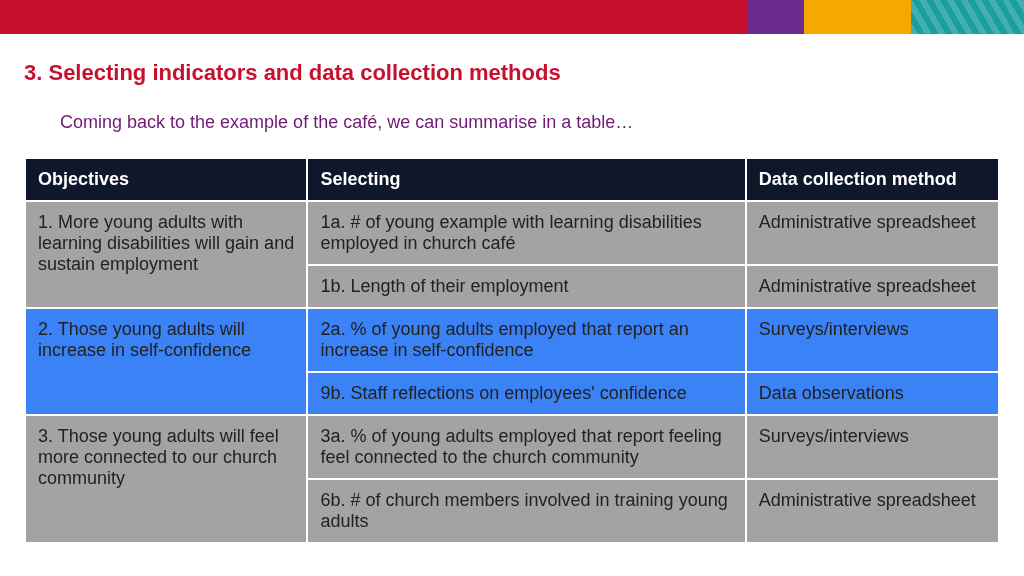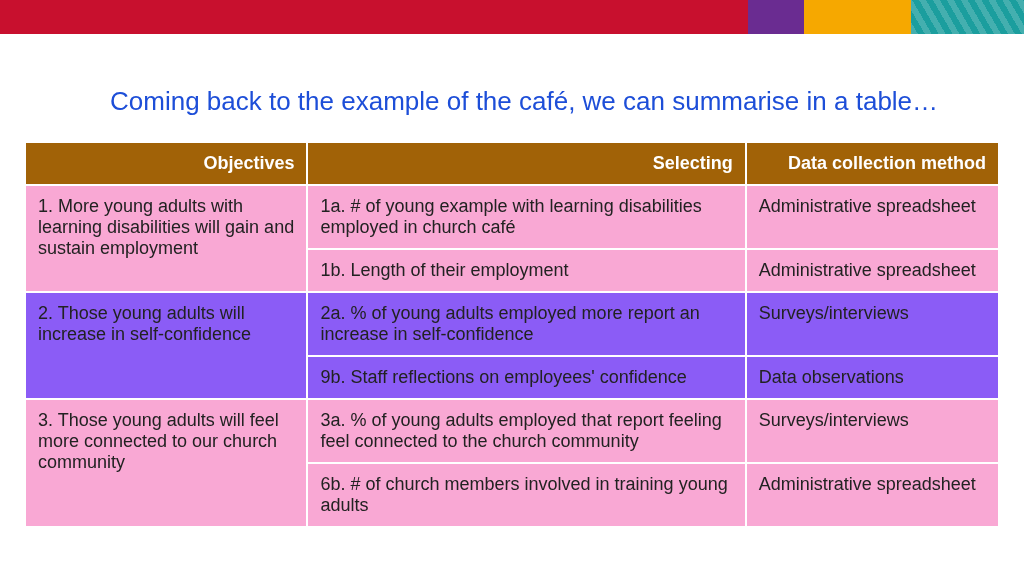--- a/index.html
+++ b/index.html
@@ -5,41 +5,42 @@
   * { box-sizing: border-box; margin: 0; padding: 0; }
   html, body { width: 1024px; height: 576px; font-family: Arial, Helvetica, sans-serif; background: #fff; }
   .top-band { width: 100%; height: 34px; display: flex; }
   .band-red { background: #c8102e; flex: 7.3; }
   .band-purple { background: #6a2c91; flex: 0.55; }
   .band-orange { background: #f6a800; flex: 1.05; }
   .band-teal { background: #1b9e9e; flex: 1.1; position: relative; overflow: hidden; }
   .band-teal::before { content:""; position:absolute; inset:0; background: repeating-linear-gradient(60deg, rgba(255,255,255,0.18) 0 6px, rgba(255,255,255,0) 6px 12px); }
   .content { padding: 26px 24px 0 24px; }
   .heading { color: #c8102e; font-weight: 700; font-size: 22px; }
-  .intro { margin: 26px 0 24px 86px; font-size: 26px; color: #1d4ed8; }
+  .intro { margin: 26px 0 24px 36px; font-size: 18px; color: #701a75; }
   .tbl { width: 100%; border-collapse: collapse; }
-  .tbl th { background: #a16207; color: #fff; text-align: right; font-weight: 700; font-size: 18px; padding: 10px 12px; border: 2px solid #fff; }
+  .tbl th { background: #0f172a; color: #fff; text-align: left; font-weight: 700; font-size: 18px; padding: 10px 12px; border: 2px solid #fff; }
   .tbl td { font-size: 18px; color: #222; padding: 10px 12px; border: 2px solid #fff; vertical-align: top; }
-  .r-light { background: #f9a8d4; }
-  .r-dark  { background: #8b5cf6; }
+  .r-light { background: #a3a3a3; }
+  .r-dark  { background: #3b82f6; }
   col.c1 { width: 29%; }
   col.c2 { width: 45%; }
   col.c3 { width: 26%; }
 </style>
 </head>
 <body>
 
 <div class="top-band">
   <div class="band-red"></div>
   <div class="band-purple"></div>
   <div class="band-orange"></div>
   <div class="band-teal"></div>
 </div>
 
 <div class="content">
+  <h1 class="heading">3. Selecting indicators and data collection methods</h1>
   <p class="intro">Coming back to the example of the café, we can summarise in a table…</p>
 
   <table class="tbl">
     <colgroup>
         <col class="c1">
         <col class="c2">
         <col class="c3">
       </colgroup>
     <thead>
       <tr>
@@ -54,21 +55,21 @@
         <td>1a. # of young example with learning disabilities employed in church café</td>
         <td>Administrative spreadsheet</td>
       </tr>
       <tr class="r-light">
         <td>1b. Length of their employment</td>
         <td>Administrative spreadsheet</td>
       </tr>
 
       <tr class="r-dark">
         <td rowspan="2">2. Those young adults will increase in self-confidence</td>
-        <td>2a. % of young adults employed more report an increase in self-confidence</td>
+        <td>2a. % of young adults employed that report an increase in self-confidence</td>
         <td>Surveys/interviews</td>
       </tr>
       <tr class="r-dark">
         <td>9b. Staff reflections on employees' confidence</td>
         <td>Data observations</td>
       </tr>
 
       <tr class="r-light">
         <td rowspan="2">3. Those young adults will feel more connected to our church community</td>
         <td>3a. % of young adults employed that report feeling feel connected to the church community</td>

